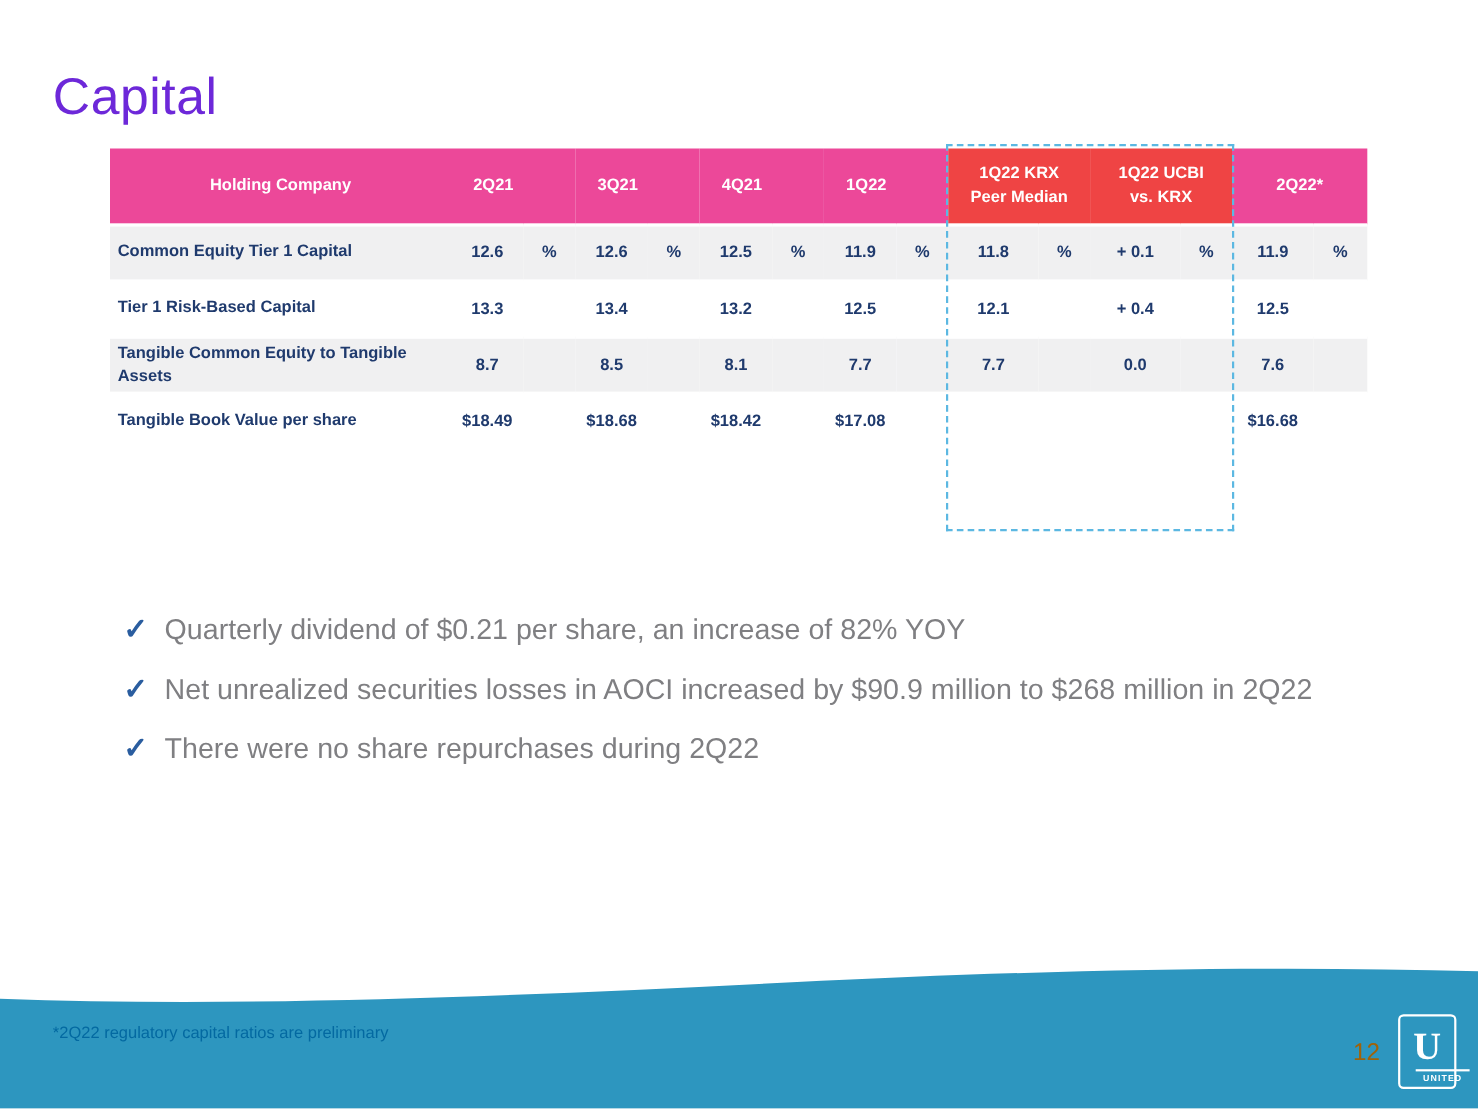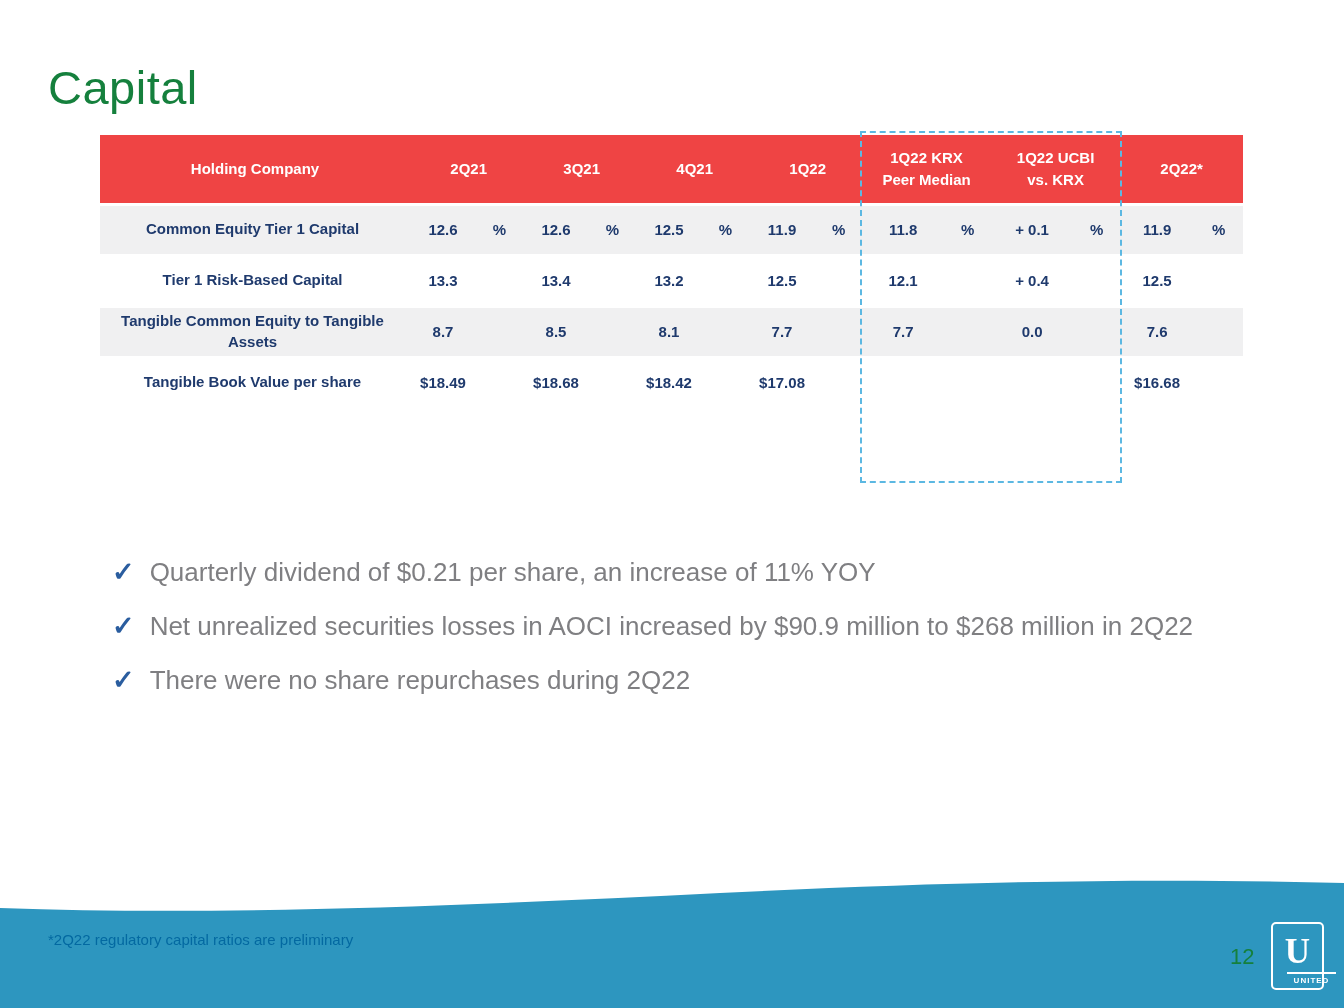--- a/index.html
+++ b/index.html
@@ -3,52 +3,52 @@
 <meta charset="utf-8">
 <style>
   * { box-sizing: border-box; }
   html,body { margin:0; padding:0; background:#e8e8e8; }
   .slide {
     position:relative; width:1344px; height:1008px; background:#ffffff;
     font-family:"Liberation Sans", sans-serif; overflow:hidden; margin:0 auto;
   }
   .title {
     position:absolute; left:48px; top:60px; margin:0;
-    font-size:47px; font-weight:400; color:#15803d; letter-spacing:0.5px;
+    font-size:47px; font-weight:400; color:#6d28d9; letter-spacing:0.5px;
   }
   
   .table-wrap { position:absolute; left:100px; top:135px; width:1143px; }
   table { border-collapse:collapse; table-layout:fixed; width:1143px; }
   thead th {
-    background:#ef4444; color:#ffffff; font-size:15px; font-weight:700;
+    background:#ec4899; color:#ffffff; font-size:15px; font-weight:700;
     height:69px; vertical-align:middle; text-align:center;
     border-bottom:3px solid #ffffff; padding:0;
   }
-  thead th.q { padding-right:36px;text-align:right; }
+  thead th.q { padding-right:36px; }
   thead th.hl { background:#ef4444; }
   thead th.hl span { display:block; line-height:1.45; }
   tbody td {
     font-size:15px; font-weight:700; color:#1f3a6d; height:51px;
     text-align:center; vertical-align:middle; border-bottom:3px solid #ffffff; padding:0;
   }
-  tbody td.lbl { text-align:center; padding-left:7px; padding-right:12px; line-height:1.35; }
+  tbody td.lbl { text-align:left; padding-left:7px; padding-right:12px; line-height:1.35; }
   tbody tr:nth-child(odd)  { background:#f0f0f1; }
   tbody tr:nth-child(even) { background:#ffffff; }
   .overlay {
     position:absolute; left:760px; top:-4px; width:262px; height:352px;
     border:2px dashed #5cb8e2; pointer-events:none;
   }
   
   .bullets { position:absolute; left:112px; top:556px; width:1155px; list-style:none; margin:0; padding:0; }
   .bullets li { display:flex; gap:15px; margin-bottom:20px; color:#7f7f82; font-size:26px; line-height:1.3; }
   .check { color:#2a5d9f; font-size:27px; font-weight:700; flex:0 0 auto; line-height:1.25; }
   
   .wave { position:absolute; left:0; bottom:0; width:1344px; height:130px; display:block; }
   .footnote { position:absolute; left:48px; top:931px; font-size:15px; color:#0369a1; }
-  .page-num { position:absolute; left:1230px; top:944px; font-size:22px; color:#15803d; }
+  .page-num { position:absolute; left:1230px; top:944px; font-size:22px; color:#a16207; }
   .logo {
     position:absolute; left:1271px; top:922px; width:53px; height:68px;
     border:2px solid #ffffff; border-radius:5px; color:#ffffff;
     display:flex; flex-direction:column; align-items:center; justify-content:flex-end;
     padding-bottom:3px; background:transparent;
   }
   .logo-u { font-family:"Liberation Serif", serif; font-size:35px; font-weight:700; line-height:1; margin-bottom:3px; }
   .logo-name { font-size:8px; font-weight:700; letter-spacing:1px; border-top:2px solid #ffffff; padding-top:2px; width:100%; text-align:center;margin-left:28px; }
 </style>
 </head>
@@ -165,21 +165,21 @@
           <td></td>
         </tr>
       </tbody>
     </table>
     <div class="overlay"></div>
   </div>
 
   <ul class="bullets">
     <li>
       <span class="check">✓</span>
-      <span>Quarterly dividend of $0.21 per share, an increase of 11% YOY</span>
+      <span>Quarterly dividend of $0.21 per share, an increase of 82% YOY</span>
     </li>
     <li>
       <span class="check">✓</span>
       <span>Net unrealized securities losses in AOCI increased by $90.9 million to $268 million in 2Q22</span>
     </li>
     <li>
       <span class="check">✓</span>
       <span>There were no share repurchases during 2Q22</span>
     </li>
   </ul>

